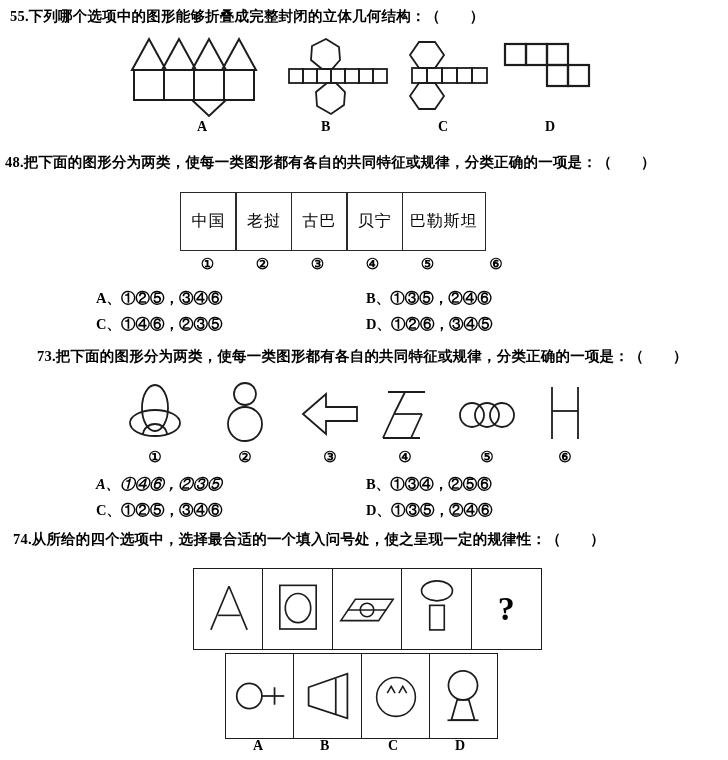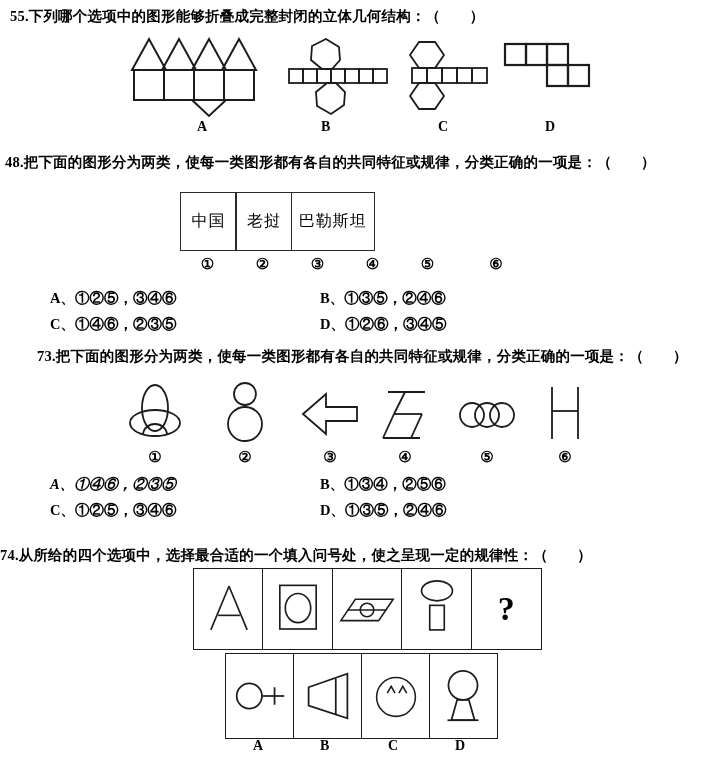--- a/index.html
+++ b/index.html
@@ -4,21 +4,21 @@
 <style>
   html,body{margin:0;padding:0;}
   body{
     width:728px;height:760px;position:relative;background:#ffffff;
     font-family:"Liberation Serif","DejaVu Serif",serif;color:#000;
     overflow:hidden;
   }
   .abs{position:absolute;}
   .prompt{font-size:14.5px;font-weight:bold;white-space:nowrap;letter-spacing:0.2px;}
   .figlabel{font-size:14px;font-weight:bold;}
-  .opt{font-size:14.5px;font-weight:bold;white-space:nowrap;}
+  .opt{font-size:14.5px;font-weight:bold;white-space:nowrap;margin-left:46px;}
   svg{display:block;}
   svg *{stroke:#1c1c1c;fill:none;}
   
   .tbl{display:flex;}
   .tbl-cell{
     border:1.6px solid #2a2a2a;margin-left:-1.6px;height:57px;
     display:flex;align-items:center;justify-content:center;
     font-size:16px;font-weight:normal;letter-spacing:1px;
   }
   .tbl-cell:first-child{margin-left:0;}
@@ -104,20 +104,22 @@
 <span class="abs figlabel" style="left:197px;top:119px;">A</span>
 <span class="abs figlabel" style="left:321px;top:119px;">B</span>
 <span class="abs figlabel" style="left:438px;top:119px;">C</span>
 <span class="abs figlabel" style="left:545px;top:119px;">D</span>
 
 <div class="abs prompt" style="left:5px;top:153px;">48.把下面的图形分为两类，使每一类图形都有各自的共同特征或规律，分类正确的一项是：（　　）</div>
 
 <div class="abs tbl" style="left:180px;top:192px;">
   <div class="tbl-cell" style="width:55px;">中国</div>
   <div class="tbl-cell" style="width:55px;">老挝</div>
+  <div class="tbl-cell" style="width:55px;">古巴</div>
+  <div class="tbl-cell" style="width:55px;">贝宁</div>
   <div class="tbl-cell" style="width:82px;">巴勒斯坦</div>
 </div>
 
 <div class="abs numrow" style="left:180px;top:255px;">
   <div class="numcell" style="width:55px;">①</div>
   <div class="numcell" style="width:55px;">②</div>
   <div class="numcell" style="width:55px;">③</div>
   <div class="numcell" style="width:55px;">④</div>
   <div class="numcell" style="width:55px;">⑤</div>
   <div class="numcell" style="width:82px;">⑥</div>
@@ -192,21 +194,21 @@
     </g>
   </svg>
   <div class="circnum">⑥</div>
 </div>
 
 <div class="abs opt" style="left:50px;top:475px;font-style:italic;">A、①④⑥，②③⑤</div>
 <div class="abs opt" style="left:320px;top:475px;">B、①③④，②⑤⑥</div>
 <div class="abs opt" style="left:50px;top:501px;">C、①②⑤，③④⑥</div>
 <div class="abs opt" style="left:320px;top:501px;">D、①③⑤，②④⑥</div>
 
-<div class="abs prompt" style="left:0;top:530px;margin-top:16px;">74.从所给的四个选项中，选择最合适的一个填入问号处，使之呈现一定的规律性：（　　）</div>
+<div class="abs prompt" style="left:13px;top:530px;">74.从所给的四个选项中，选择最合适的一个填入问号处，使之呈现一定的规律性：（　　）</div>
 
 <div class="abs boxrow" style="left:193px;top:568px;">
   <div class="box box-top">
     <svg width="60" height="60" viewBox="0 0 66 66">
       <g stroke-width="1.8">
         <path d="M13,56 L33,8"></path>
         <path d="M33,8 L53,56"></path>
         <path d="M21,40 L45,40"></path>
       </g>
     </svg>

